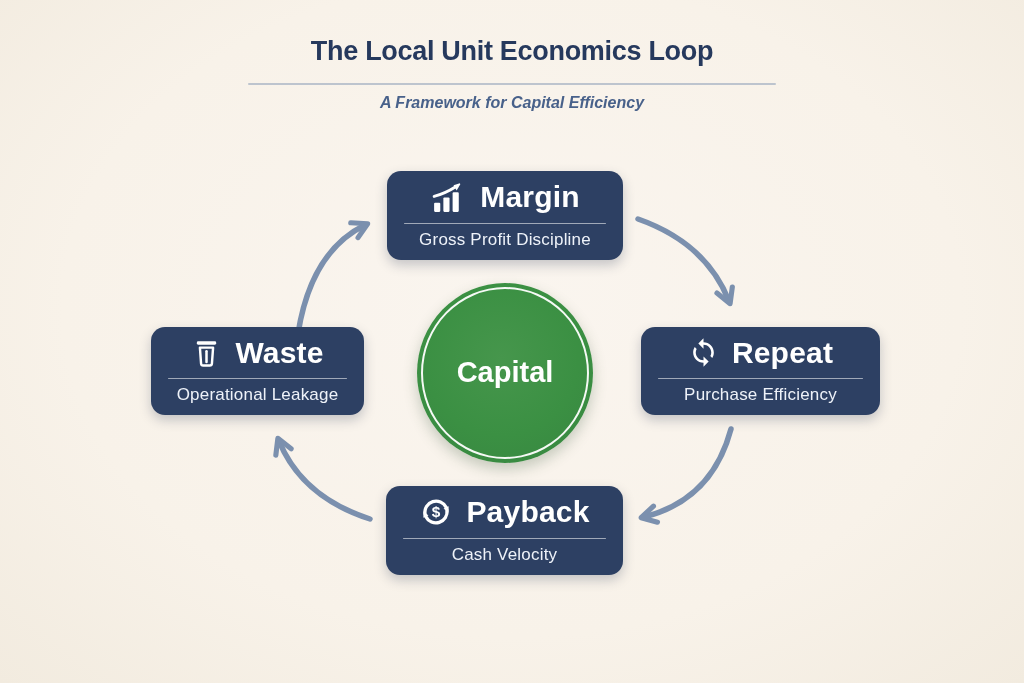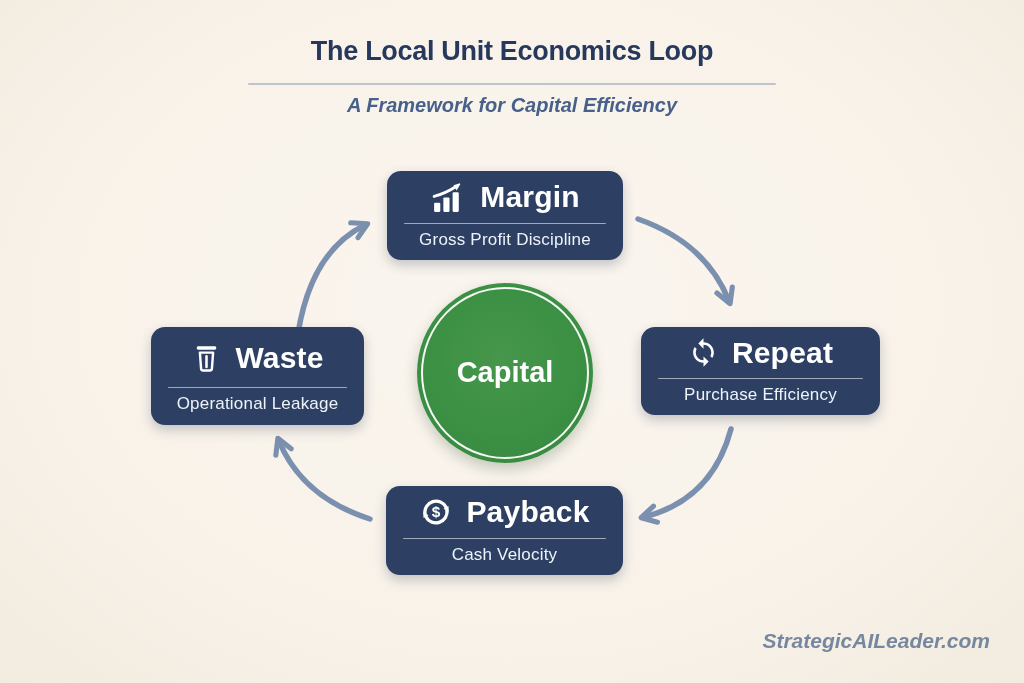--- a/index.html
+++ b/index.html
@@ -17,34 +17,34 @@
   .header{position:absolute;top:0;left:0;width:100%;text-align:center;}
   .title{
     margin-top:36px;font-size:27px;font-weight:800;color:var(--title);
     letter-spacing:-0.3px;
   }
   .title-divider{
     width:528px;height:2px;background:var(--divider);
     margin:16px auto 0 auto;border-radius:1px;
   }
   .subtitle{
-    margin-top:9px;font-size:20px;font-style:italic;font-weight:700;color:var(--subtitle);
+    margin-top:9px;font-size:16px;font-style:italic;font-weight:700;color:var(--subtitle);
   }
   
   .arrows{position:absolute;left:0;top:0;width:1024px;height:683px;pointer-events:none;}
   
   .node{
     position:absolute;background:var(--box);border-radius:14px;
     box-shadow:0 5px 12px rgba(40,50,80,0.25);
     display:flex;flex-direction:column;justify-content:center;
     color:#fff;text-align:center;padding:8px 0 10px 0;
   }
   .node-margin{left:387px;top:171px;width:236px;height:89px;}
   .node-repeat{left:641px;top:327px;width:239px;height:88px;}
-  .node-waste{left:151px;top:327px;width:213px;height:98px;}
+  .node-waste{left:151px;top:327px;width:213px;height:88px;}
   .node-payback{left:386px;top:486px;width:237px;height:89px;}
   .node-title-row{
     display:flex;align-items:center;justify-content:center;gap:13px;
     height:44px;
   }
   .node-icon{display:flex;align-items:center;justify-content:center;flex:0 0 auto;}
   .node-label{font-size:30px;font-weight:700;color:#fff;letter-spacing:0.2px;line-height:1;}
   .node-divider{
     height:1.5px;background:rgba(255,255,255,0.55);
     margin:7px 17px 6px 17px;border-radius:1px;
@@ -151,15 +151,14 @@
       <span class="node-label">Payback</span>
     </div>
     <div class="node-divider"></div>
     <div class="node-sub">Cash Velocity</div>
   </div>
 
   <div class="center-circle">
     <div class="center-line">Capital</div>
   </div>
 
-  <div class="watermark">StrategicAILeader.com</div>
 
 </div>
 
 </body></html>

